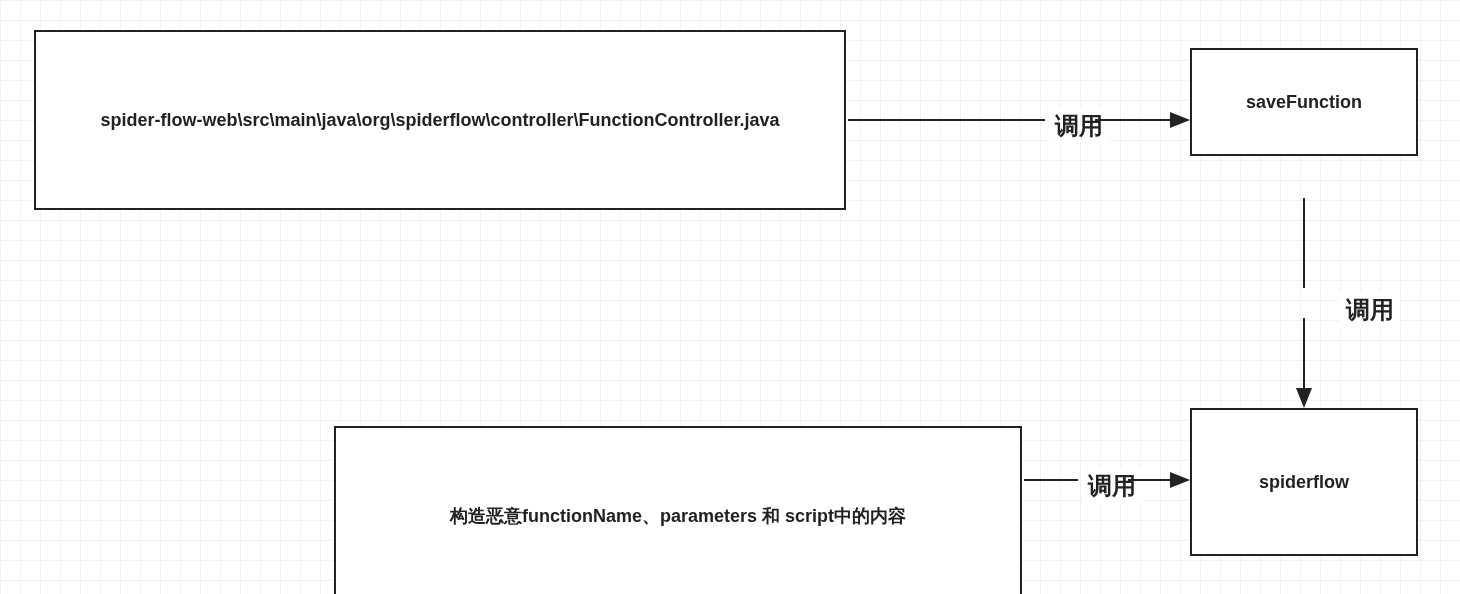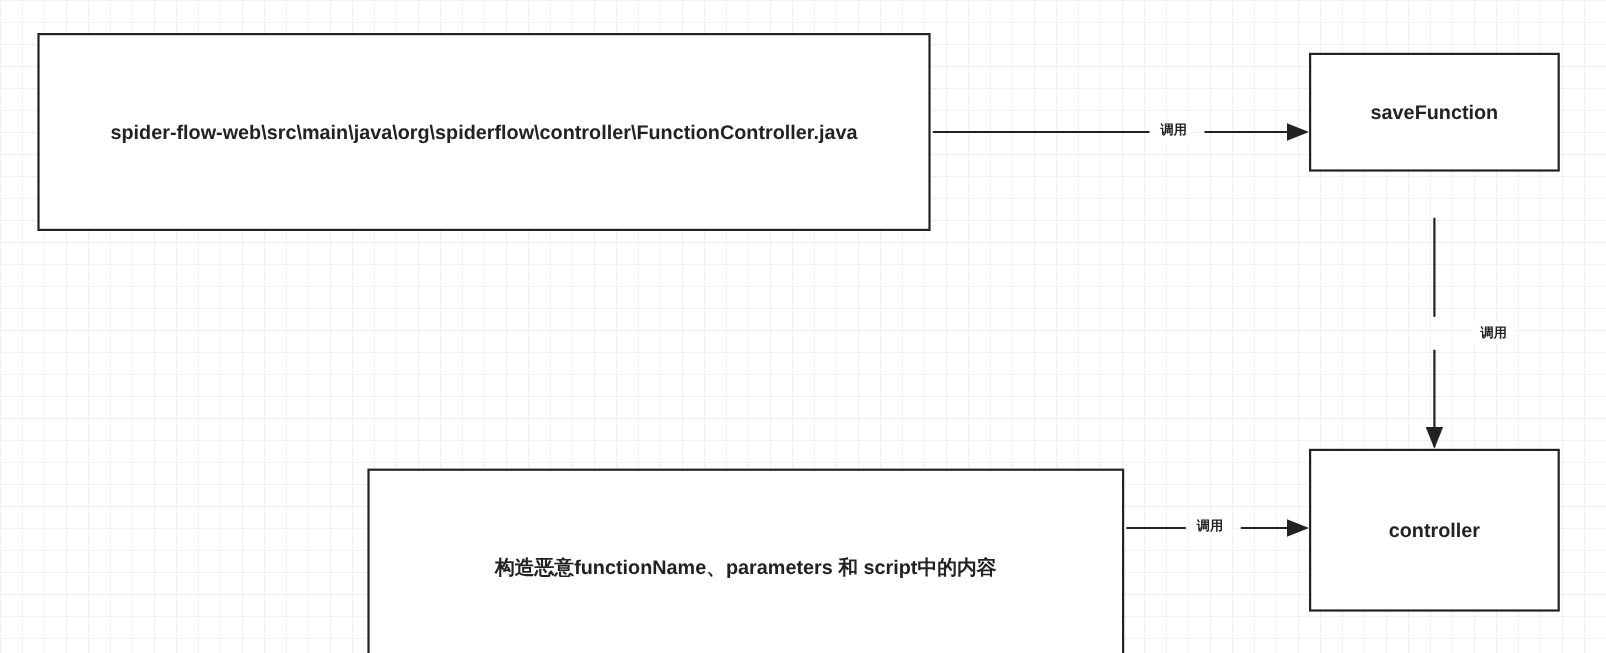--- a/index.html
+++ b/index.html
@@ -29,21 +29,21 @@
       font-weight: bold;
       font-size: 18px;
       color: #222;
       text-align: center;
       padding: 8px 14px;
     }
     .edge-label {
       position: absolute;
       background: #ffffff;
       font-weight: bold;
-      font-size: 12px;
+      font-size: 24px;
       color: #222;
       padding: 2px 6px;
       text-align: center;
       white-space: nowrap;
     }
     svg.edges {
       position: absolute;
       left: 0;
       top: 0;
       width: 1460px;
@@ -53,21 +53,21 @@
   </style>
 </head>
 <body>
 
 <div class="node-box" style="left:34px; top:30px; width:812px; height:180px;">spider-flow-web\src\main\java\org\spiderflow\controller\FunctionController.java</div>
 
 <div class="node-box" style="left:1190px; top:48px; width:228px; height:108px;">saveFunction</div>
 
 <div class="node-box" style="left:334px; top:390px; width:688px; height:180px;margin-top:36px;">构造恶意functionName、parameters 和 script中的内容</div>
 
-<div class="node-box" style="left:1190px; top:408px; width:228px; height:148px;">controller</div>
+<div class="node-box" style="left:1190px; top:408px; width:228px; height:148px;">spiderflow</div>
 
 <span class="edge-label" style="left:1049px; top:108px;">调用</span>
 
 <span class="edge-label" style="left:1340px; top:292px;">调用</span>
 
 <span class="edge-label" style="left:1082px; top:468px;">调用</span>
 
 <svg class="edges">
   <defs>
     <marker id="arrowhead" markerWidth="10" markerHeight="8" refX="9" refY="4" orient="auto" markerUnits="strokeWidth">

